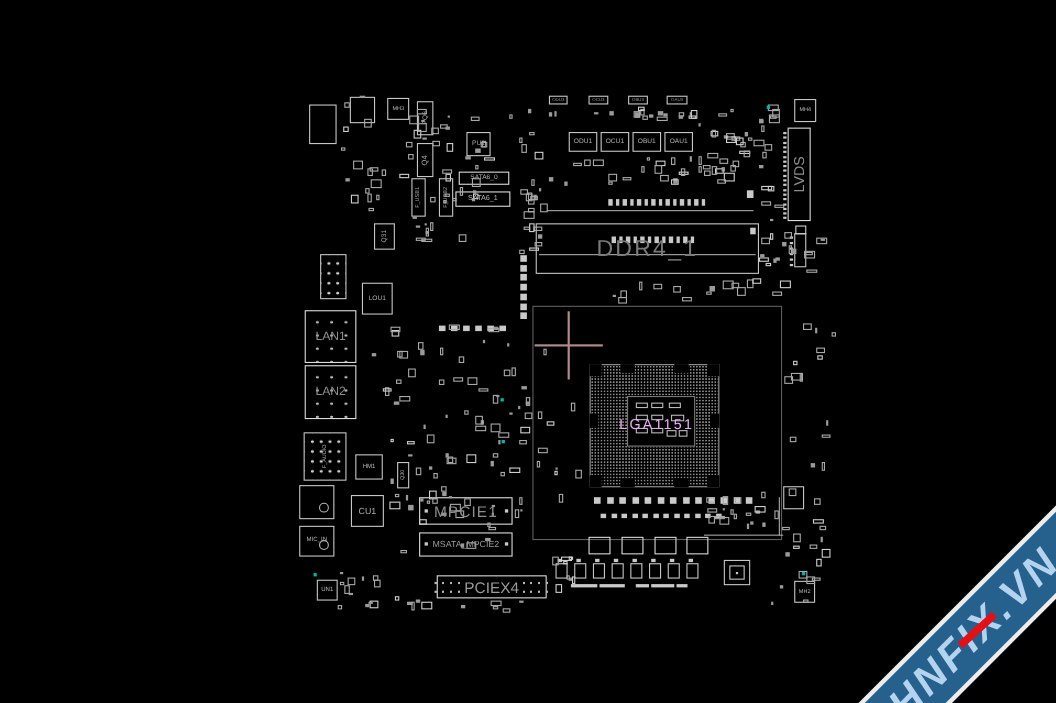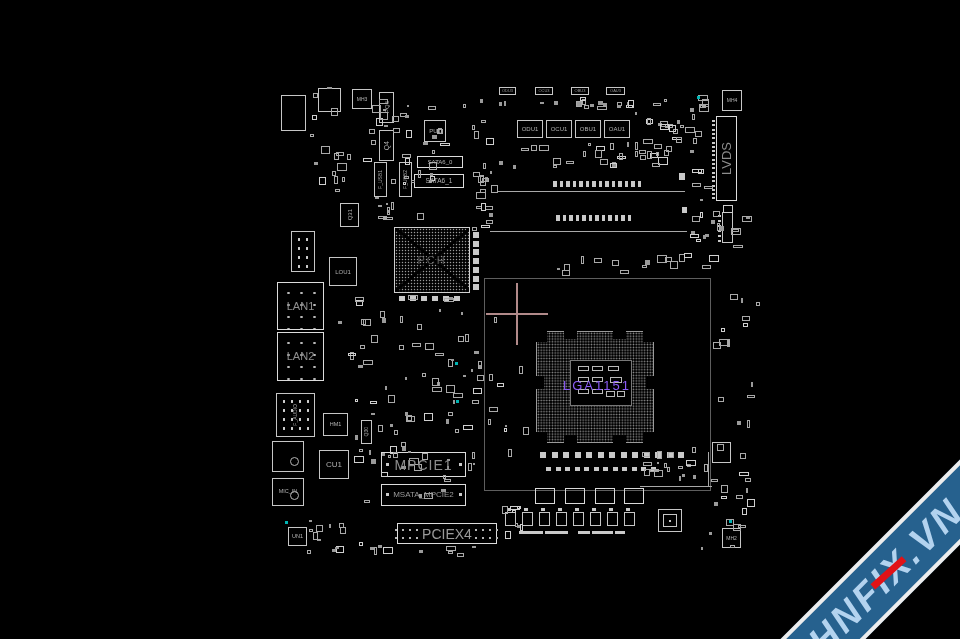--- a/index.html
+++ b/index.html
@@ -53,30 +53,30 @@
   <div>
     <div class="crossbar" style="left:486px;top:313px;width:62px;height:2px;"></div>
     <div class="crossbar" style="left:516px;top:283px;width:2px;height:62px;"></div>
   </div>
 
   <div class="wm">
     <span class="wm-text">HNFIX.VN</span>
     <div class="wm-red"></div>
   </div>
 <div class="comp keep" style="left: 484px; top: 278px; width: 227px; height: 213px;"></div>
+    <div class="comp " style="left: 487px; top: 203px; width: 203px; height: 46px;">
+      <span class="lbl" style="font-size: 21px; color: rgb(122, 122, 122); letter-spacing: 2px;">DDR4_1</span>
+    </div>
     <div class="comp bright" style="left: 716px; top: 116px; width: 21px; height: 85px;">
       <span class="lbl vert" style="font-size: 13px; color: rgb(141, 141, 141);">LVDS</span>
     </div>
     <div class="comp " style="left: 722px; top: 90px; width: 20px; height: 21px;">
       <span class="lbl" style="font-size: 5px; color: rgb(181, 181, 181);">MH4</span>
     </div>
     <div class="comp grid" style="left: 536px; top: 331px; width: 118px; height: 112px;"></div>
-    <div class="comp bgagrid" style="left: 394px; top: 227px; width: 76px; height: 66px;">
-      <span class="lbl" style="font-size: 11px; color: rgb(90, 90, 90); letter-spacing: 2px;">PCH</span>
-    </div>
     <div class="comp bright landots" style="left: 277px; top: 282px; width: 47px; height: 48px;">
       <span class="lbl" style="font-size: 11px; color: rgb(143, 143, 143);">LAN1</span>
     </div>
     <div class="comp bright landots" style="left: 277px; top: 332px; width: 47px; height: 49px;">
       <span class="lbl" style="font-size: 11px; color: rgb(143, 143, 143);">LAN2</span>
     </div>
     <div class="comp " style="left: 329px; top: 257px; width: 28px; height: 29px;">
       <span class="lbl" style="font-size: 6px; color: rgb(176, 176, 176);">LOU1</span>
     </div>
     <div class="comp bright" style="left: 381px; top: 452px; width: 85px; height: 25px;">
@@ -682,20 +682,20 @@
     <div class="dec" style="left: 386.4px; top: 203px; width: 2.1px; height: 2.3px; background: rgb(154, 154, 154);"></div>
     <div class="dec" style="left: 517.4px; top: 506.2px; width: 4px; height: 3px; border: 1px solid rgb(207, 207, 207);"></div>
     <div class="dec" style="left: 502px; top: 505.7px; width: 6px; height: 8px; border: 1px solid rgb(169, 169, 169);"></div>
     <div class="dec" style="left: 505.1px; top: 531.1px; width: 6px; height: 8px; border: 1px solid rgb(207, 207, 207);"></div>
     <div class="dec" style="left: 511.6px; top: 509.8px; width: 4px; height: 3px; border: 1px solid rgb(207, 207, 207);"></div>
     <div class="dec" style="left: 514.9px; top: 523.2px; width: 3px; height: 4px; border: 1px solid rgb(169, 169, 169);"></div>
     <div class="dec" style="left: 509.7px; top: 506.4px; width: 10px; height: 4px; border: 1px solid rgb(207, 207, 207);"></div>
     <div class="dec" style="left: 519.8px; top: 523.7px; width: 3px; height: 7px; border: 1px solid rgb(207, 207, 207);"></div>
     <div class="dec" style="left: 517.1px; top: 524.5px; width: 2.5px; height: 3.1px; background: rgb(154, 154, 154);"></div>
     <div class="comp noborder " style="left: 550px; top: 378px; width: 94px; height: 15px;">
-      <span class="lbl" style="font-size: 13px; color: #8b5cf6; letter-spacing: 2px;">LGA1151</span>
+      <span class="lbl" style="font-size: 13px; color: #f0abfc; letter-spacing: 2px;">LGA1151</span>
     </div>
     <div class="dec" style="left: 697px; top: 96px; width: 3px; height: 3px; background: rgb(0, 179, 179); z-index: 30;"></div>
     <div class="dec" style="left: 455px; top: 362px; width: 3px; height: 3px; background: rgb(0, 179, 179); z-index: 30;"></div>
     <div class="dec" style="left: 456px; top: 400px; width: 3px; height: 3px; background: rgb(0, 179, 179); z-index: 30;"></div>
     <div class="dec" style="left: 729px; top: 520px; width: 3px; height: 3px; background: rgb(0, 179, 179); z-index: 30;"></div>
     <div class="dec" style="left: 285px; top: 521px; width: 3px; height: 3px; background: rgb(0, 179, 179); z-index: 30;"></div>
   </div>
 
 </body></html>

